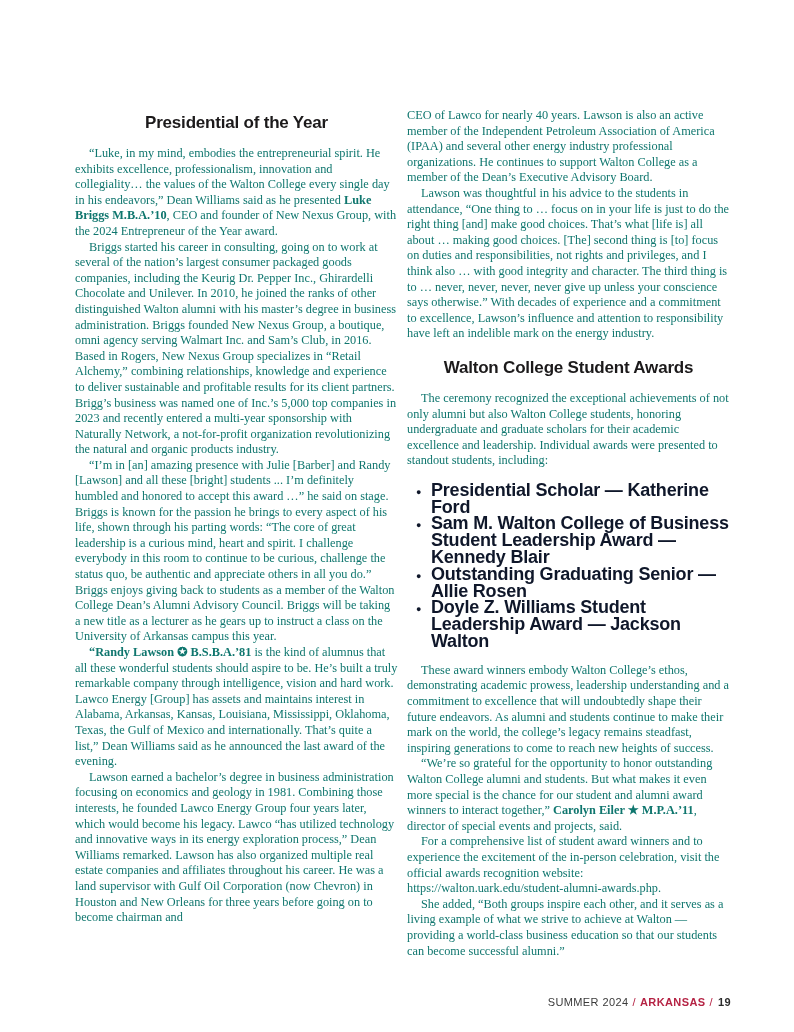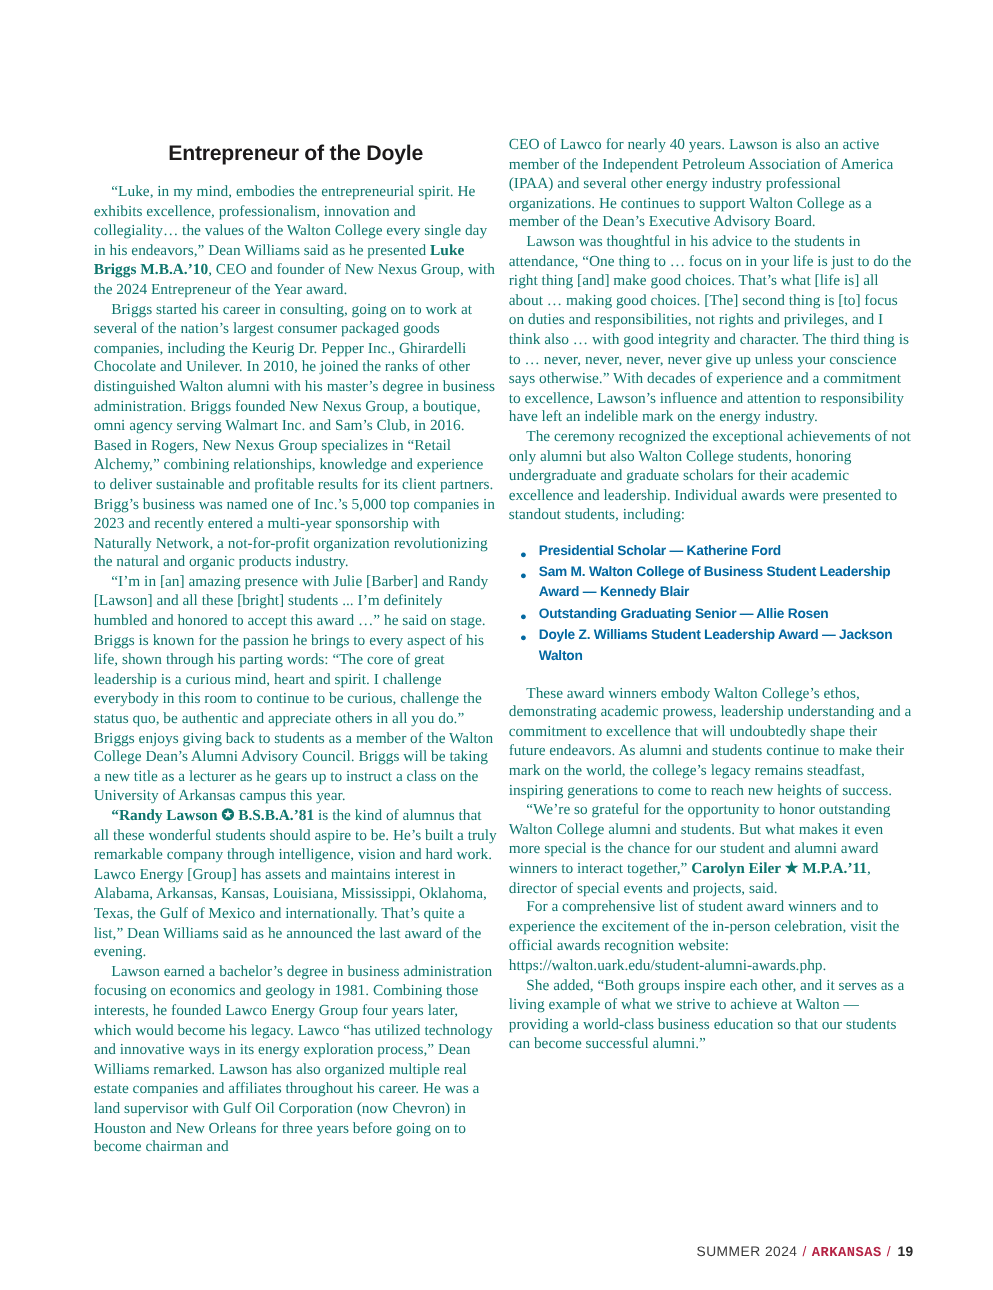--- a/index.html
+++ b/index.html
@@ -36,24 +36,24 @@
     color: #0f766e;
   }
   p.body-para.no-indent { text-indent: 0; }
   .bold { font-weight: bold; }
   ul.award-list {
     list-style: none;
     margin: 13px 0 13px 0;
     padding: 0 0 0 24px;
     font-family: "Liberation Sans", sans-serif;
     font-weight: bold;
-    font-size: 11px;
+    font-size: 18px;
     letter-spacing: -0.2px;
     line-height: 16.8px;
-    color: #0369a1;
+    color: #0f172a;
   }
   ul.award-list li { position: relative; }
   ul.award-list li::before {
     content: "\25CF";
     font-size: 9px;
     position: absolute;
     left: -15px; top: 2px;
   }
   .page-footer {
     position: absolute;
@@ -66,39 +66,40 @@
   }
   .page-footer .sep { margin: 0 4px; }
   .page-footer .mag { font-weight: bold; }
   .page-footer .pagenum { font-weight: bold; color: #2b2b2b; margin-left: 1px; }
 </style>
 </head>
 <body style="color: rgb(33, 29, 30);">
 
 <div class="page-columns">
   <div class="col" id="col-left">
-      <h3 class="col-heading first">Entrepreneur of the Doyle</h3>
+      <h3 class="col-heading first">Presidential of the Year</h3>
       <p class="body-para"><span>“Luke, in my mind, embodies the entrepreneurial spirit. He exhibits excellence, professionalism, innovation and collegiality… the values of the Walton College every single day in his endeavors,” Dean Williams said as he presented </span><span class="bold">Luke Briggs M.B.A.’10</span><span>, CEO and founder of New Nexus Group, with the 2024 Entrepreneur of the Year award.</span></p>
       <p class="body-para"><span>Briggs started his career in consulting, going on to work at several of the nation’s largest consumer packaged goods companies, including the Keurig Dr. Pepper Inc., Ghirardelli Chocolate and Unilever. In 2010, he joined the ranks of other distinguished Walton alumni with his master’s degree in business administration. Briggs founded New Nexus Group, a boutique, omni agency serving Walmart Inc. and Sam’s Club, in 2016. Based in Rogers, New Nexus Group specializes in “Retail Alchemy,” combining relationships, knowledge and experience to deliver sustainable and profitable results for its client partners. Brigg’s business was named one of Inc.’s 5,000 top companies in 2023 and recently entered a multi-year sponsorship with Naturally Network, a not-for-profit organization revolutionizing the natural and organic products industry.</span></p>
       <p class="body-para"><span>“I’m in [an] amazing presence with Julie [Barber] and Randy [Lawson] and all these [bright] students ... I’m definitely humbled and honored to accept this award …” he said on stage. Briggs is known for the passion he brings to every aspect of his life, shown through his parting words: “The core of great leadership is a curious mind, heart and spirit. I challenge everybody in this room to continue to be curious, challenge the status quo, be authentic and appreciate others in all you do.” Briggs enjoys giving back to students as a member of the Walton College Dean’s Alumni Advisory Council. Briggs will be taking a new title as a lecturer as he gears up to instruct a class on the University of Arkansas campus this year.</span></p>
       <p class="body-para"><span class="bold">“Randy Lawson </span><span class="bold">✪</span><span class="bold"> B.S.B.A.’81</span><span> is the kind of alumnus that all these wonderful students should aspire to be. He’s built a truly remarkable company through intelligence, vision and hard work. Lawco Energy [Group] has assets and maintains interest in Alabama, Arkansas, Kansas, Louisiana, Mississippi, Oklahoma, Texas, the Gulf of Mexico and internationally. That’s quite a list,” Dean Williams said as he announced the last award of the evening.</span></p>
       <p class="body-para"><span>Lawson earned a bachelor’s degree in business administration focusing on economics and geology in 1981. Combining those interests, he founded Lawco Energy Group four years later, which would become his legacy. Lawco “has utilized technology and innovative ways in its energy exploration process,” Dean Williams remarked. Lawson has also organized multiple real estate companies and affiliates throughout his career. He was a land supervisor with Gulf Oil Corporation (now Chevron) in Houston and New Orleans for three years before going on to become chairman and</span></p>
     </div>
   <div class="col" id="col-right">
       <p class="body-para no-indent"><span>CEO of Lawco for nearly 40 years. Lawson is also an active member of the Independent Petroleum Association of America (IPAA) and several other energy industry professional organizations. He continues to support Walton College as a member of the Dean’s Executive Advisory Board.</span></p>
       <p class="body-para"><span>Lawson was thoughtful in his advice to the students in attendance, “One thing to … focus on in your life is just to do the right thing [and] make good choices. That’s what [life is] all about … making good choices. [The] second thing is [to] focus on duties and responsibilities, not rights and privileges, and I think also … with good integrity and character. The third thing is to … never, never, never, never give up unless your conscience says otherwise.” With decades of experience and a commitment to excellence, Lawson’s influence and attention to responsibility have left an indelible mark on the energy industry.</span></p>
+      <h3 class="col-heading">Walton College Student Awards</h3>
       <p class="body-para"><span>The ceremony recognized the exceptional achievements of not only alumni but also Walton College students, honoring undergraduate and graduate scholars for their academic excellence and leadership. Individual awards were presented to standout students, including:</span></p>
       <ul class="award-list">
         <li>Presidential Scholar — Katherine Ford</li>
         <li>Sam M. Walton College of Business Student Leadership Award — Kennedy Blair</li>
         <li>Outstanding Graduating Senior — Allie Rosen</li>
         <li>Doyle Z. Williams Student Leadership Award — Jackson Walton</li>
       </ul>
       <p class="body-para"><span>These award winners embody Walton College’s ethos, demonstrating academic prowess, leadership understanding and a commitment to excellence that will undoubtedly shape their future endeavors. As alumni and students continue to make their mark on the world, the college’s legacy remains steadfast, inspiring generations to come to reach new heights of success.</span></p>
       <p class="body-para"><span>“We’re so grateful for the opportunity to honor outstanding Walton College alumni and students. But what makes it even more special is the chance for our student and alumni award winners to interact together,” </span><span class="bold">Carolyn Eiler </span><span class="bold">★</span><span class="bold"> M.P.A.’11</span><span>, director of special events and projects, said.</span></p>
       <p class="body-para"><span>For a comprehensive list of student award winners and to experience the excitement of the in-person celebration, visit the official awards recognition website: https://walton.uark.edu/student-alumni-awards.php.</span></p>
       <p class="body-para"><span>She added, “Both groups inspire each other, and it serves as a living example of what we strive to achieve at Walton — providing a world-class business education so that our students can become successful alumni.”</span></p>
     </div>
 </div>
 
 <div class="page-footer">
-  <span>SUMMER 2024</span><span class="sep accent" style="color: rgb(181, 35, 68);">/</span><span class="mag accent" style="color: rgb(181, 35, 68); font-family: Liberation Mono, monospace;">ARKANSAS</span><span class="sep accent" style="color: rgb(181, 35, 68);">/</span><span class="pagenum">19</span>
+  <span>SUMMER 2024</span><span class="sep accent" style="color: rgb(181, 35, 68);">/</span><span class="mag accent" style="color: rgb(181, 35, 68);">ARKANSAS</span><span class="sep accent" style="color: rgb(181, 35, 68);">/</span><span class="pagenum">19</span>
 </div>
 
 </body></html>

